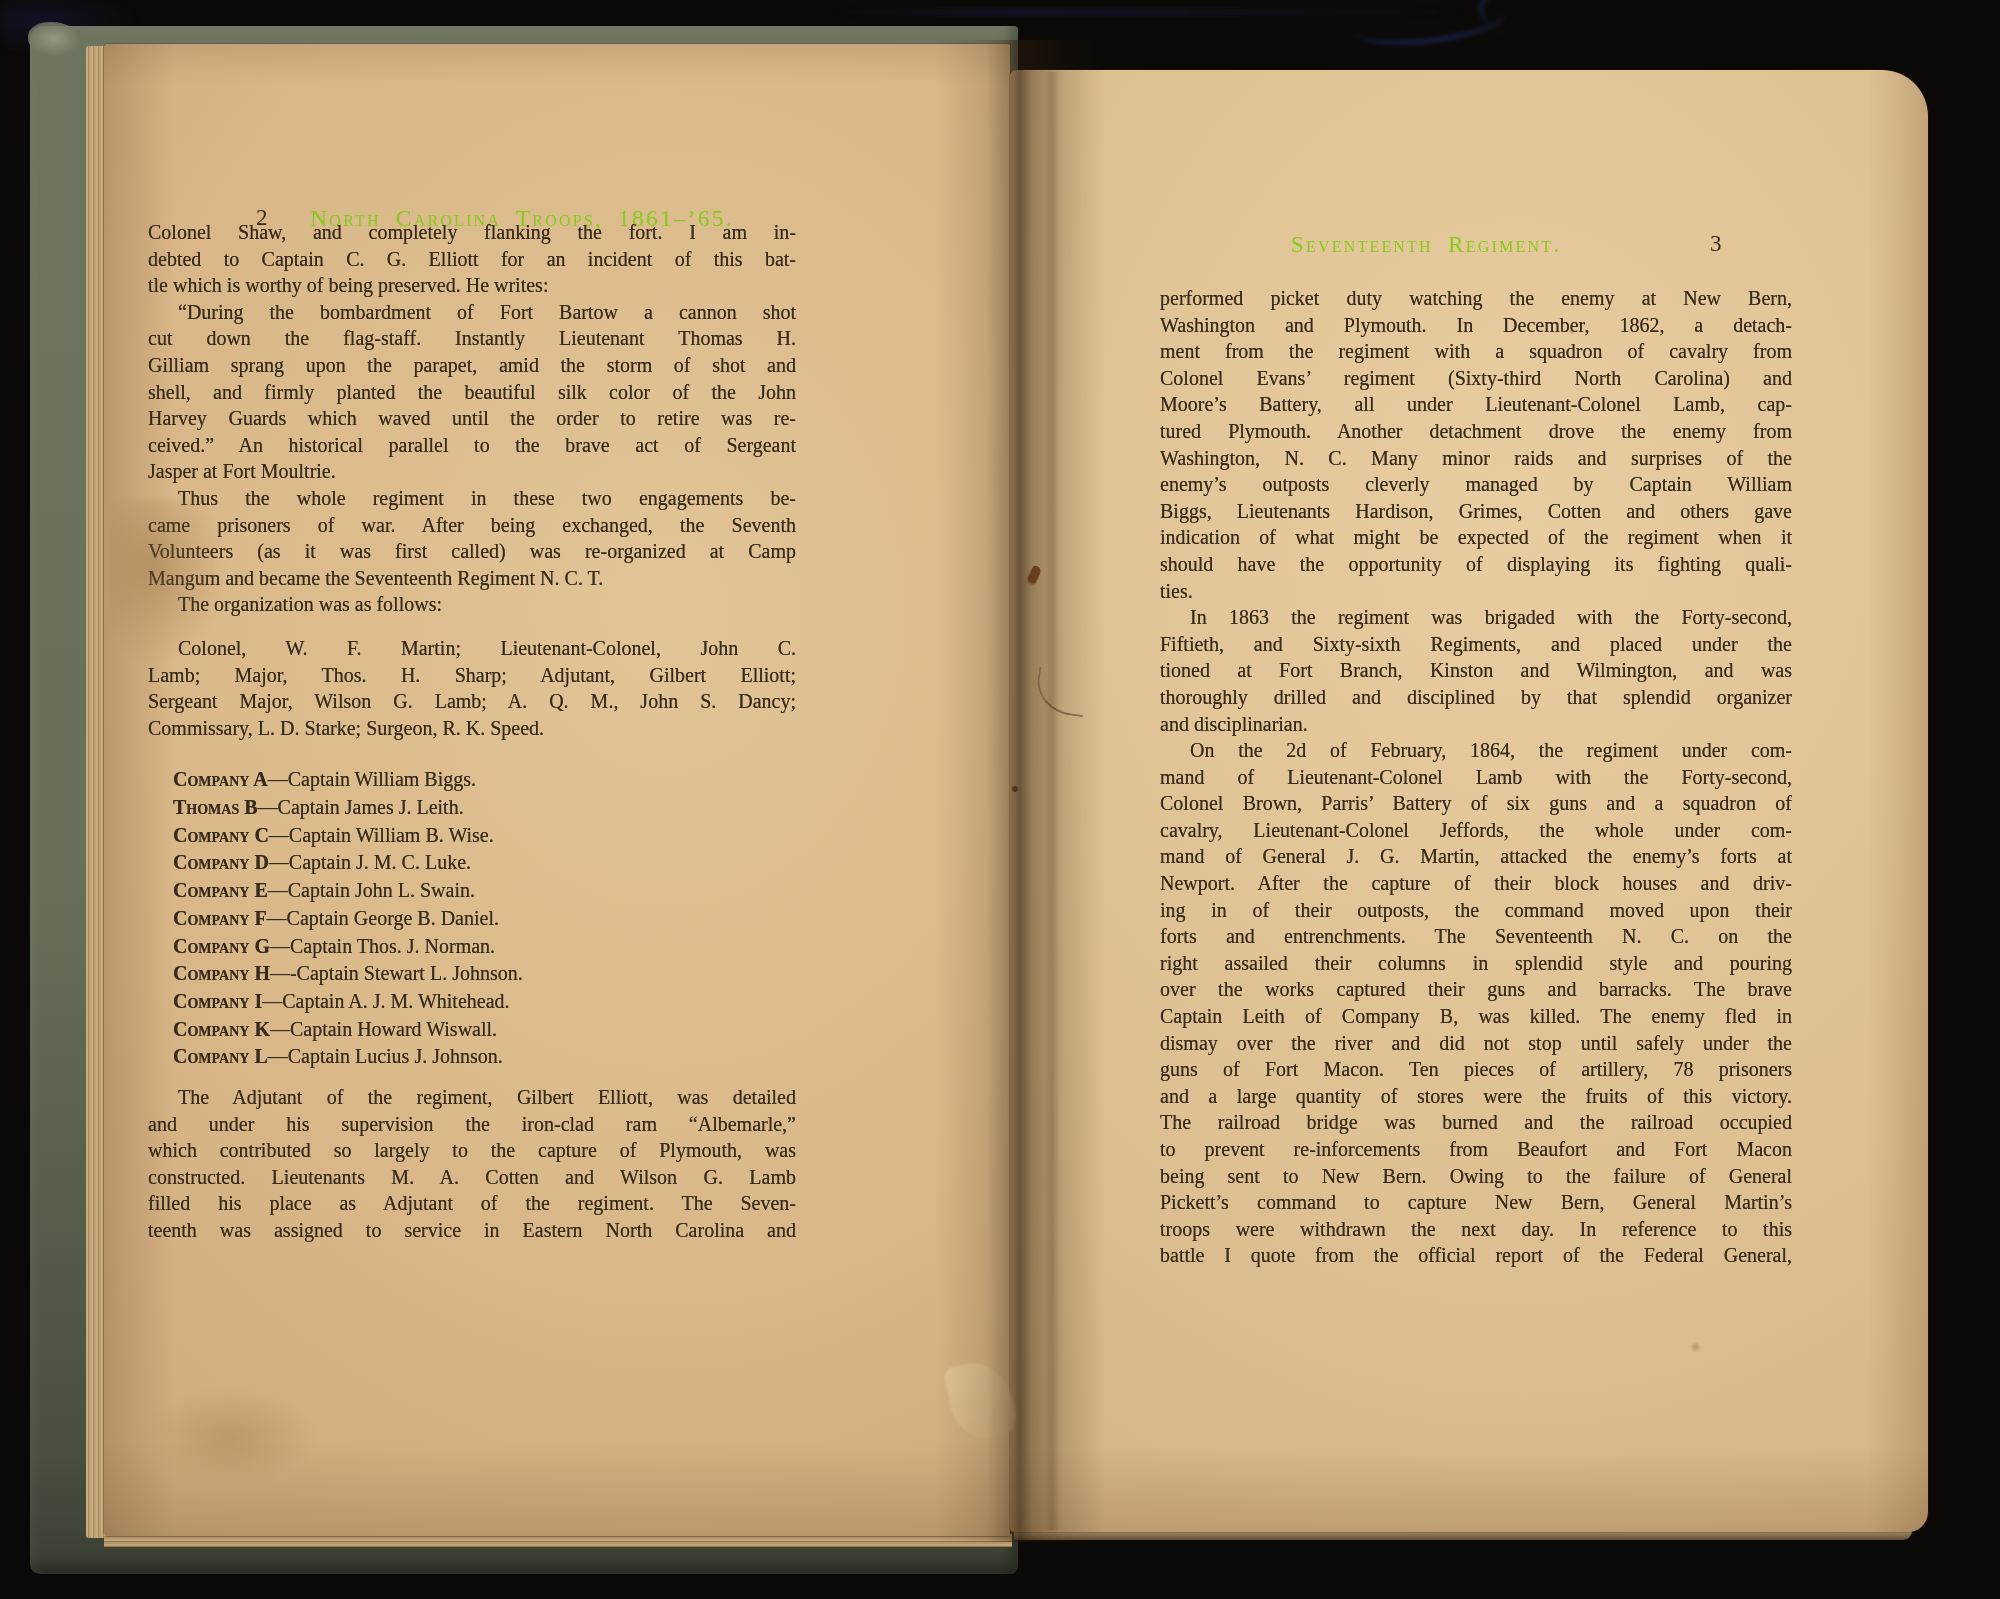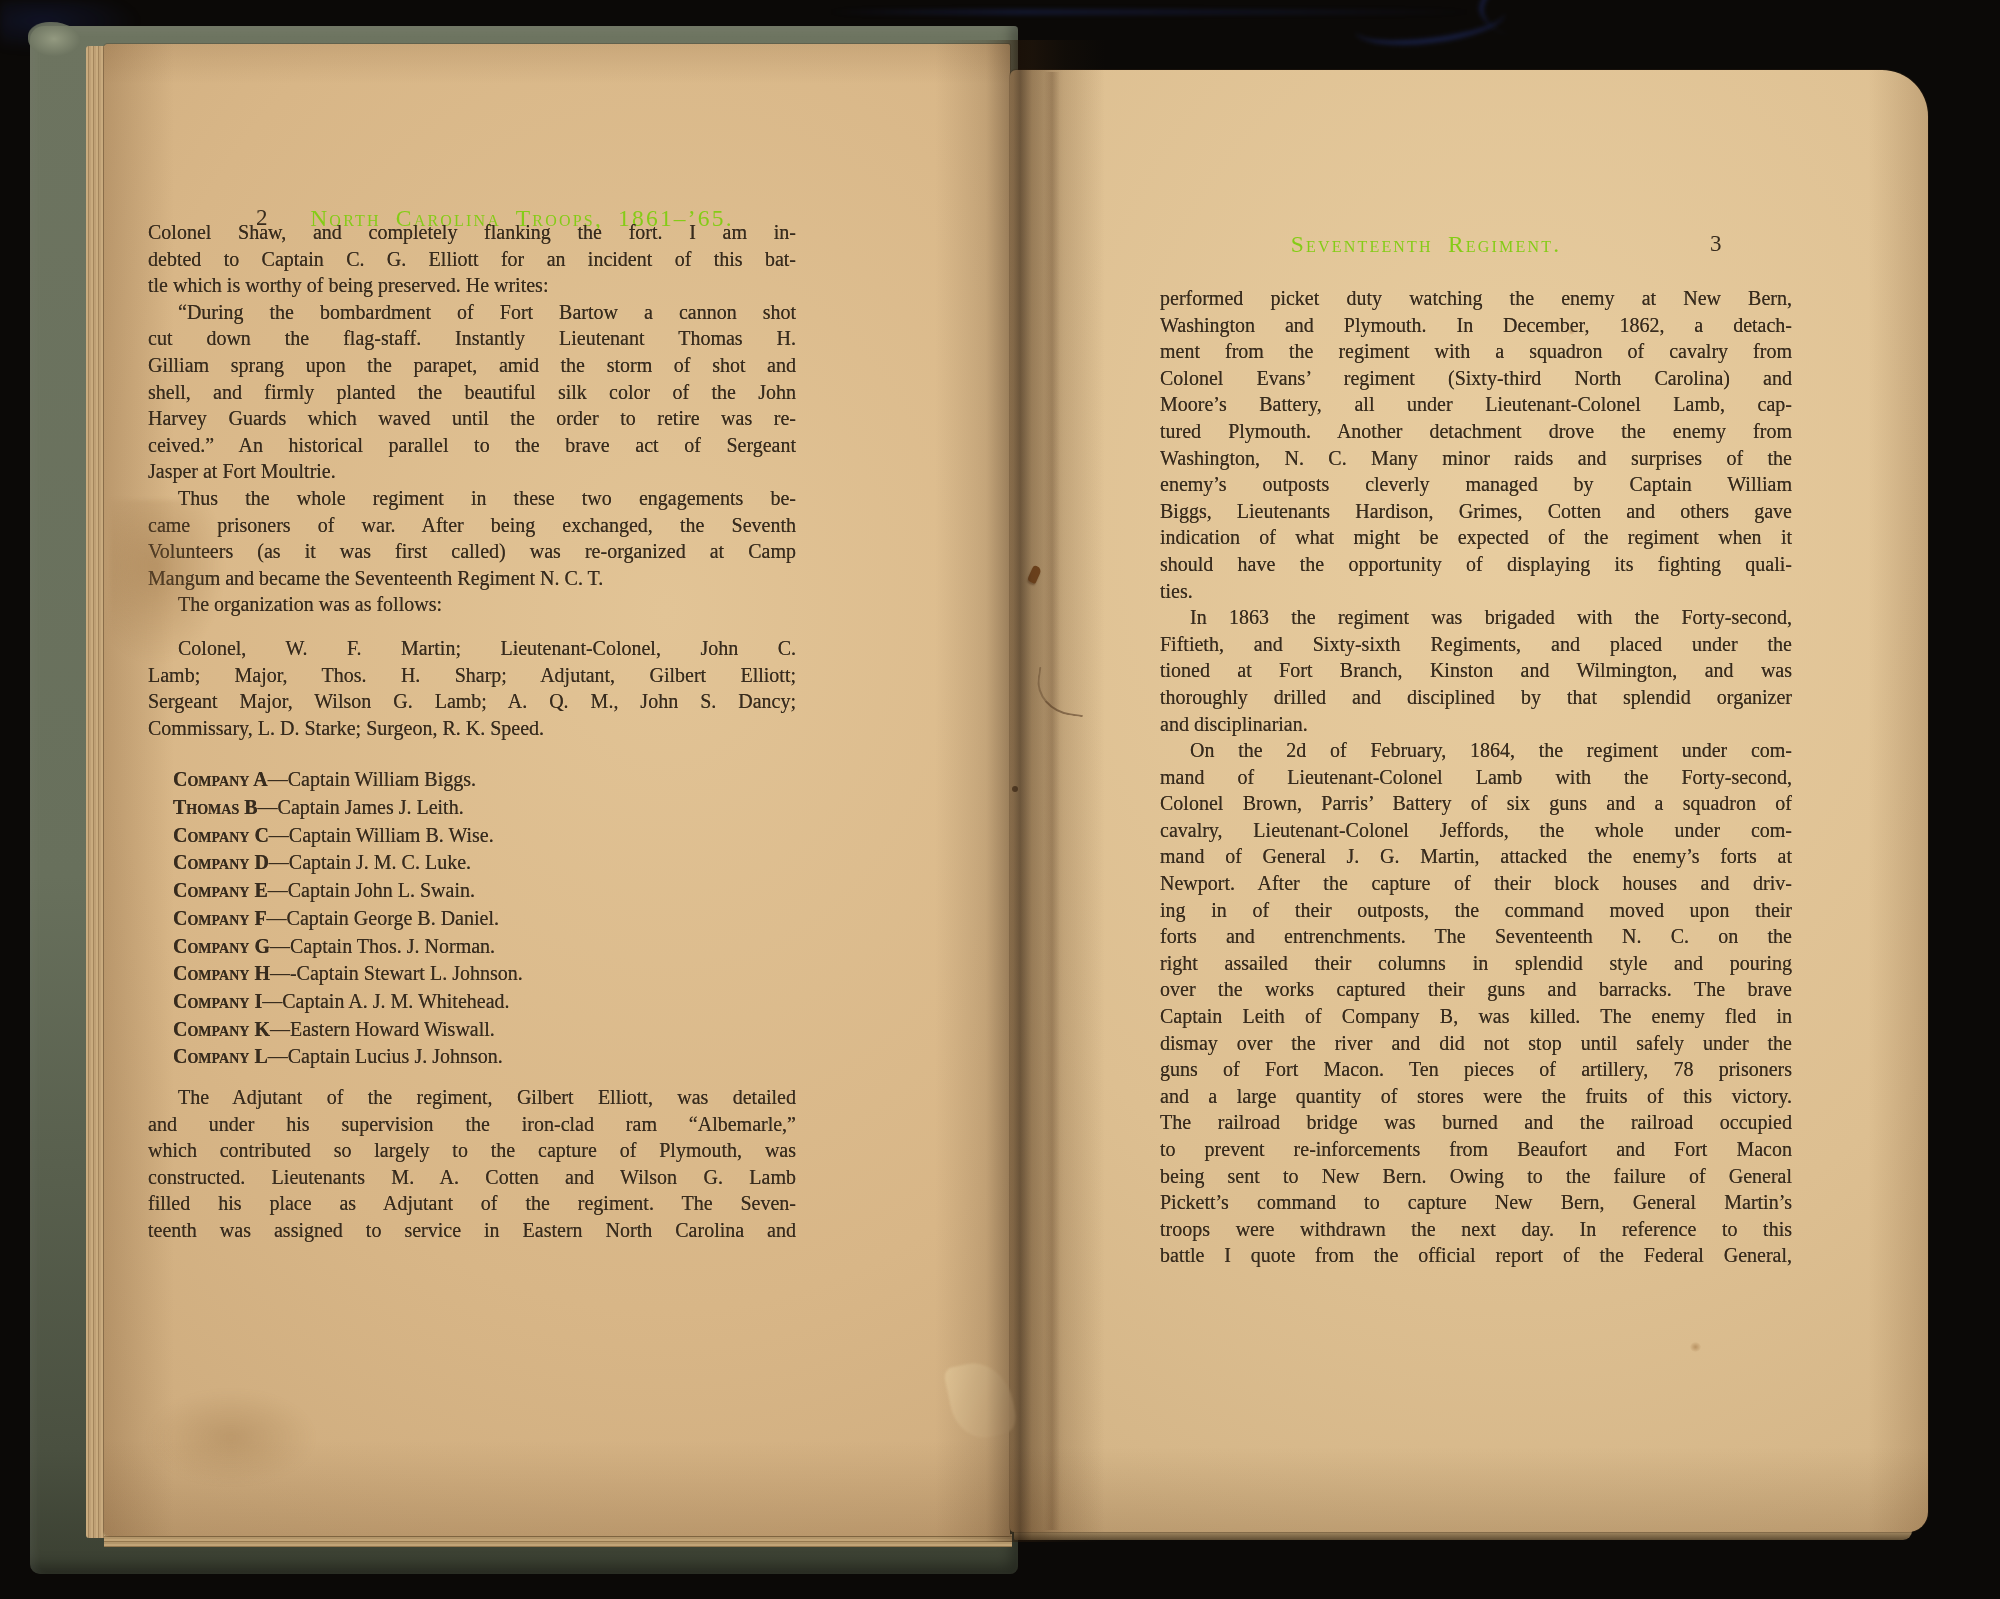--- a/index.html
+++ b/index.html
@@ -154,21 +154,21 @@
     <div class="para companies">
         <div class="line co"><span class="sc">Company A</span><span>—Captain William Biggs.</span></div>
         <div class="line co"><span class="sc">Thomas B</span><span>—Captain James J. Leith.</span></div>
         <div class="line co"><span class="sc">Company C</span><span>—Captain William B. Wise.</span></div>
         <div class="line co"><span class="sc">Company D</span><span>—Captain J. M. C. Luke.</span></div>
         <div class="line co"><span class="sc">Company E</span><span>—Captain John L. Swain.</span></div>
         <div class="line co"><span class="sc">Company F</span><span>—Captain George B. Daniel.</span></div>
         <div class="line co"><span class="sc">Company G</span><span>—Captain Thos. J. Norman.</span></div>
         <div class="line co"><span class="sc">Company H</span><span>—-Captain Stewart L. Johnson.</span></div>
         <div class="line co"><span class="sc">Company I</span><span>—Captain A. J. M. Whitehead.</span></div>
-        <div class="line co"><span class="sc">Company K</span><span>—Eastern Howard Wiswall.</span></div>
+        <div class="line co"><span class="sc">Company K</span><span>—Captain Howard Wiswall.</span></div>
         <div class="line co"><span class="sc">Company L</span><span>—Captain Lucius J. Johnson.</span></div>
       </div>
     <div class="para">
         <div class="line first">The Adjutant of the regiment, Gilbert Elliott, was detailed</div>
         <div class="line">and under his supervision the iron-clad ram “Albemarle,”</div>
         <div class="line">which contributed so largely to the capture of Plymouth, was</div>
         <div class="line">constructed. Lieutenants M. A. Cotten and Wilson G. Lamb</div>
         <div class="line">filled his place as Adjutant of the regiment. The Seven-</div>
         <div class="line">teenth was assigned to service in Eastern North Carolina and</div>
       </div>

